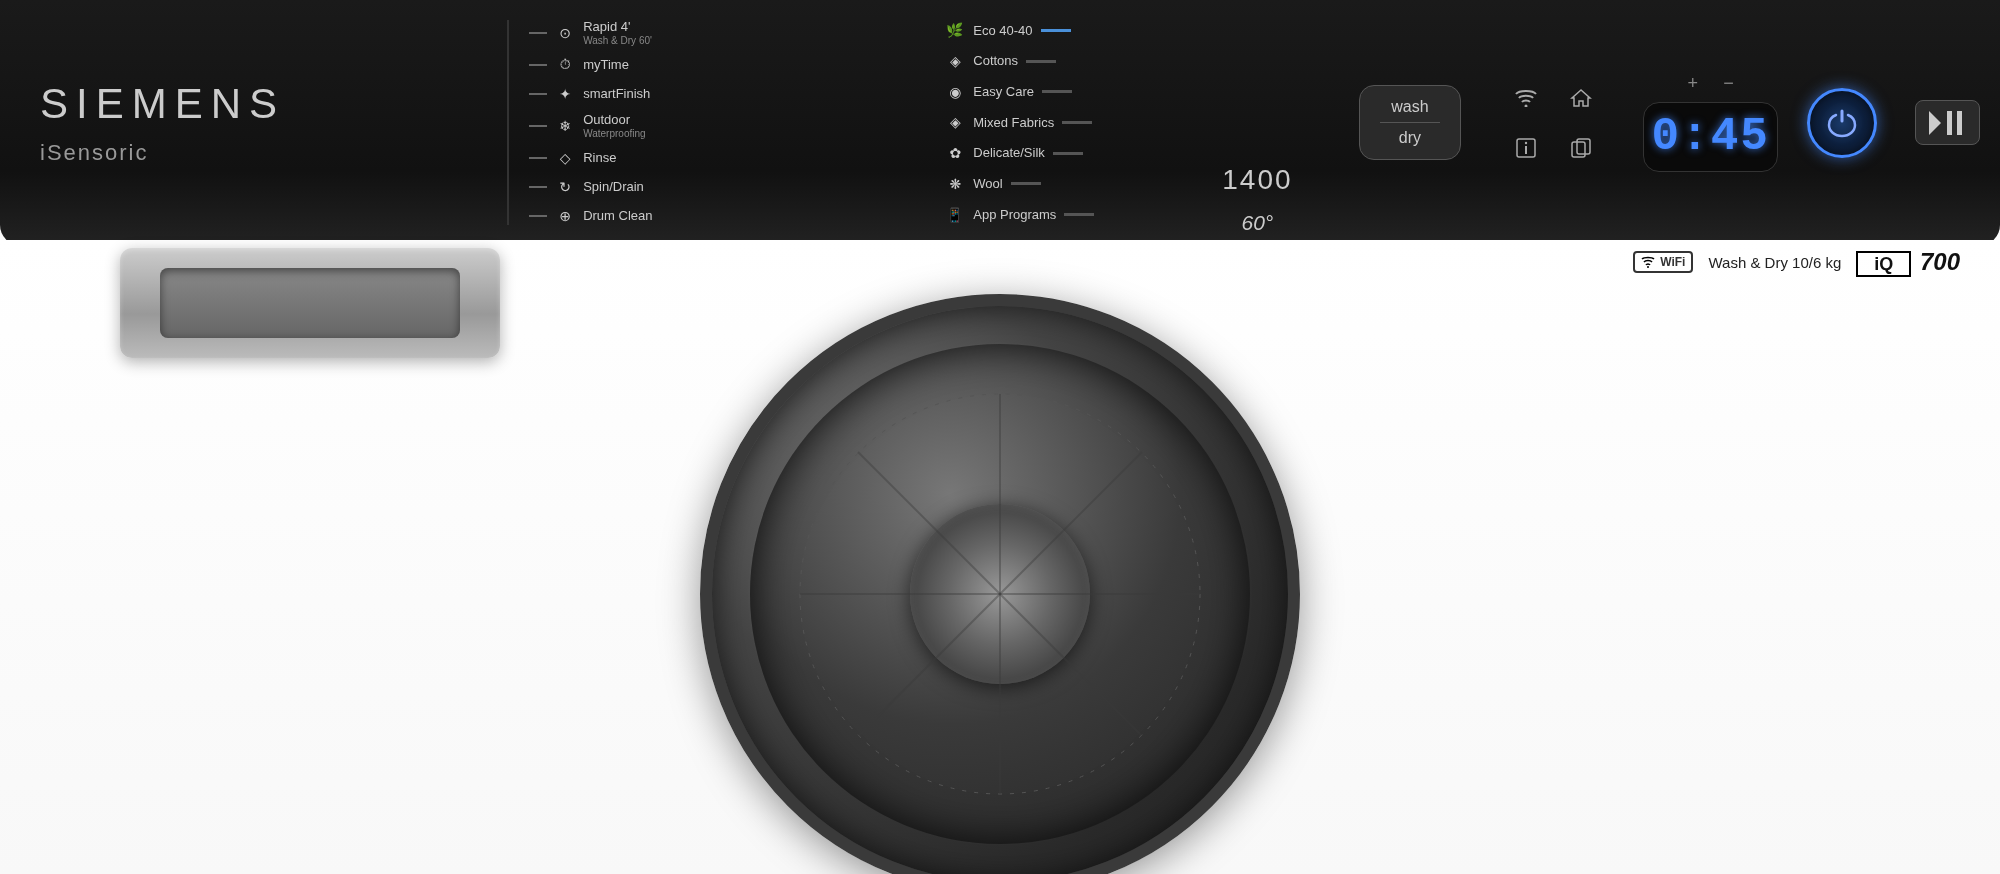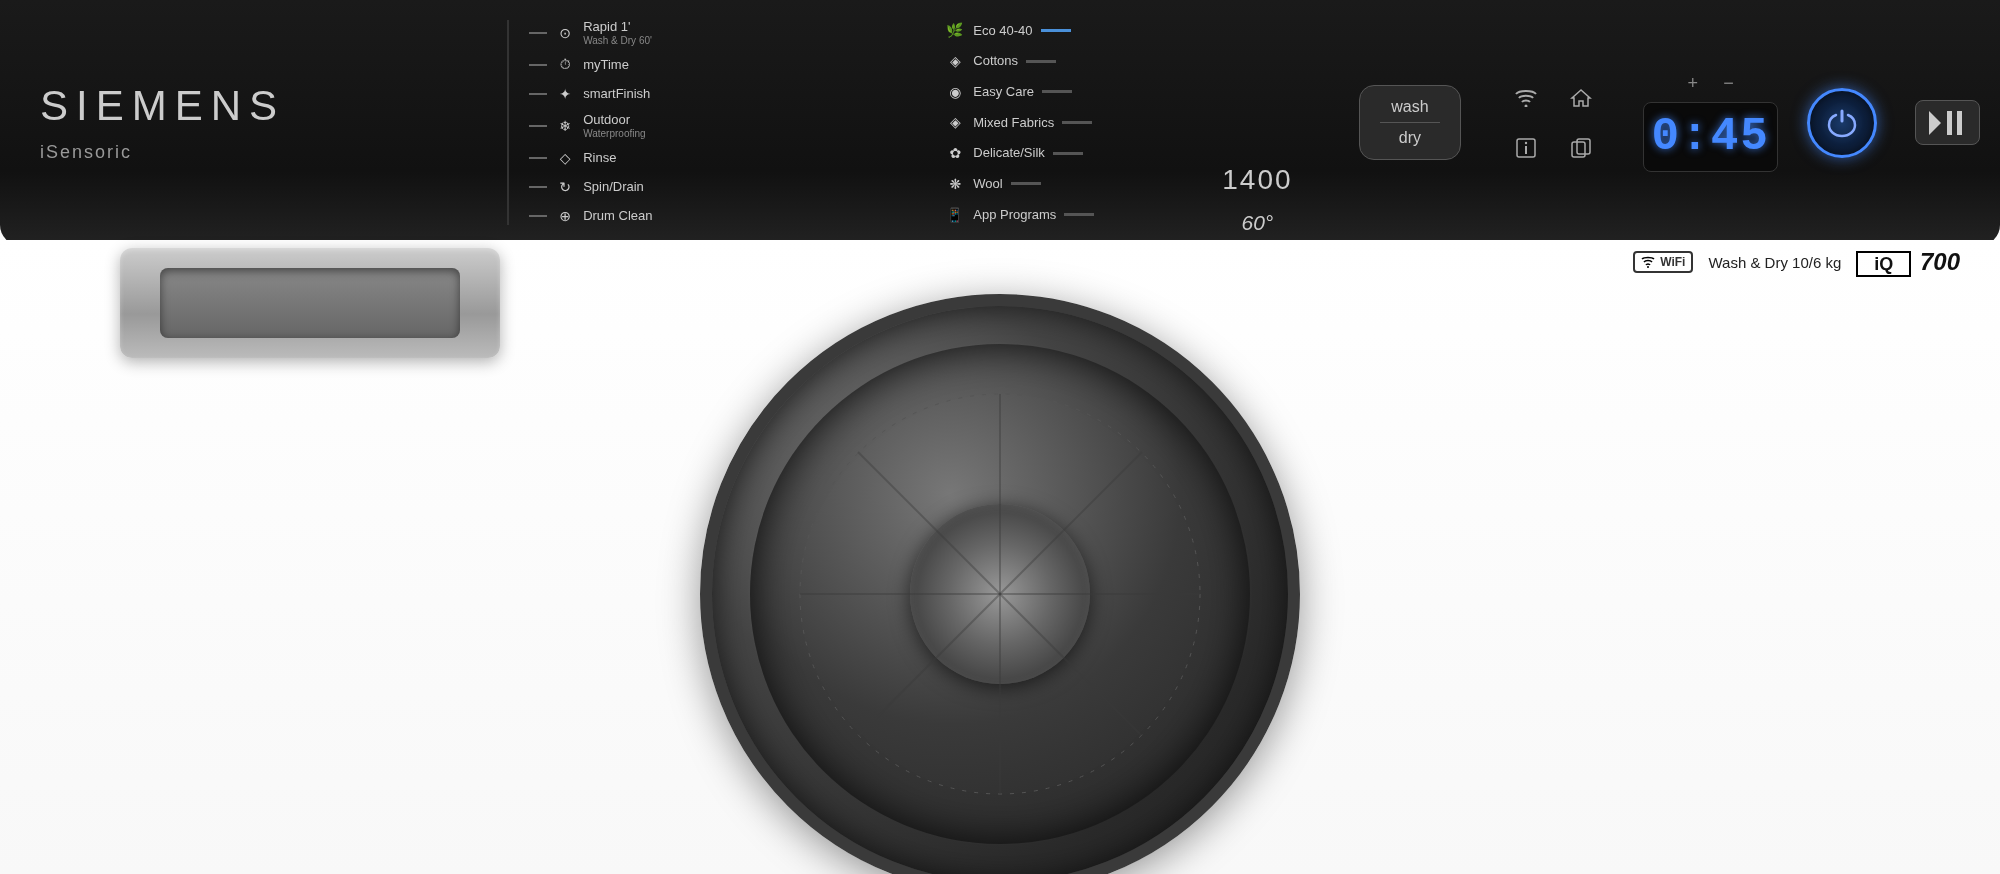--- a/index.html
+++ b/index.html
@@ -43,21 +43,21 @@
     .brand-logo {
       color: #cccccc;
       font-size: 42px;
       font-weight: 300;
       letter-spacing: 8px;
       margin-bottom: 12px;
     }
 
     .brand-subtitle {
       color: #999999;
-      font-size: 18px;
+      font-size: 22px;
       letter-spacing: 2px;
     }
 
     
     .panel-divider {
       width: 2px;
       background: #333;
       margin: 20px 0;
     }
 
@@ -395,21 +395,21 @@
       <div class="brand-subtitle">iSensoric</div>
     </div>
 
     <div class="panel-divider"></div>
 
     <div class="programs-section">
       <div class="program-item">
         <div class="program-dash"></div>
         <div class="program-icon">⊙</div>
         <div>
-          <span class="program-label">Rapid 1'</span>
+          <span class="program-label">Rapid 4'</span>
           <span class="program-sublabel">Wash &amp; Dry 60'</span>
         </div>
       </div>
       <div class="program-item">
         <div class="program-dash"></div>
         <div class="program-icon">⏱</div>
         <span class="program-label">myTime</span>
       </div>
       <div class="program-item">
         <div class="program-dash"></div>
@@ -524,21 +524,21 @@
         </div>
       </div>
     </div>
 
     <div class="display-section">
       <div style="display:flex; flex-direction:column; align-items:center; gap:4px;">
         <div style="display:flex; gap:25px; color:#888; font-size:18px; margin-bottom:4px;">
           <span style="cursor:pointer;">+</span>
           <span style="cursor:pointer;">−</span>
         </div>
-        <div style="background:#0a0a0a; border:1px solid #333; border-radius:8px; padding:8px 7px;">
+        <div style="background:#0a0a0a; border:1px solid #333; border-radius:16px; padding:8px 7px;">
           <span class="display-time" style="color:#4488ff; font-size:46px; font-family:'Courier New',monospace; font-weight:bold; text-shadow: 0 0 8px rgba(68,136,255,0.8); letter-spacing:2px;">0:45</span>
         </div>
       </div>
     </div>
 
     <div class="power-section">
       <div class="power-btn">
         <svg width="32" height="32" viewBox="0 0 32 32" fill="none">
           <path d="M16 4 L16 14" stroke="#88aaff" stroke-width="3" stroke-linecap="round"></path>
           <path d="M10 8 C5 10 3 14 3 18 C3 24 8.5 29 16 29 C23.5 29 29 24 29 18 C29 14 27 10 22 8" stroke="#88aaff" stroke-width="2.5" fill="none" stroke-linecap="round"></path>

